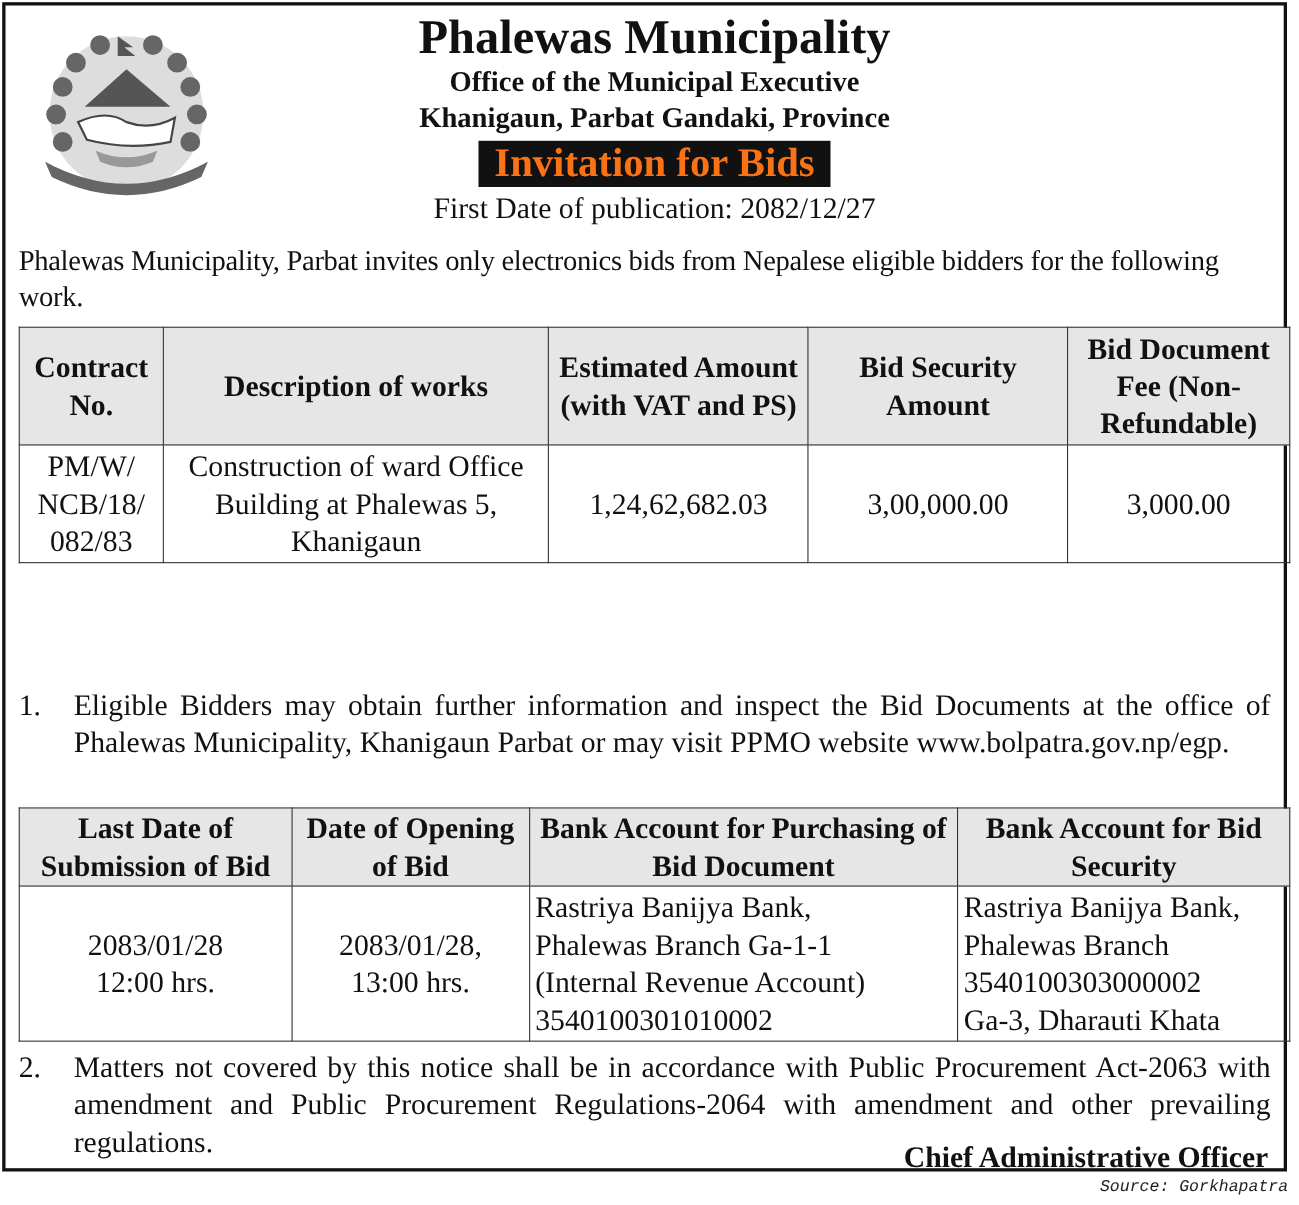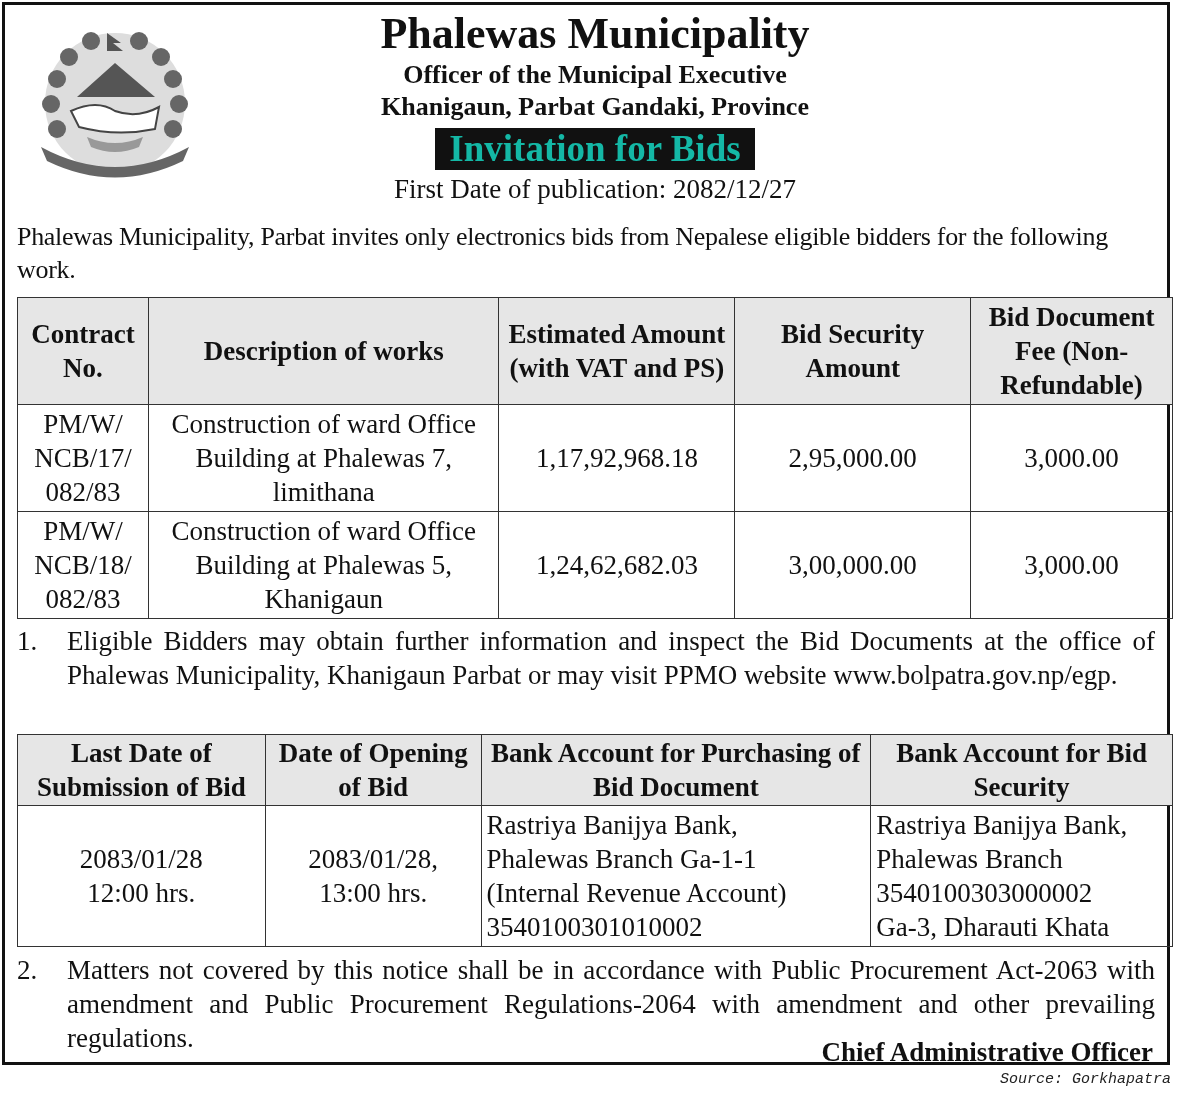--- a/index.html
+++ b/index.html
@@ -5,21 +5,21 @@
   html, body { margin: 0; padding: 0; background: #ffffff; }
   body { width: 1181px; height: 1095px; position: relative; overflow: hidden;
          font-family: "Liberation Serif", "DejaVu Serif", serif; color: #111; }
   .frame { position: absolute; left: 2px; top: 2px; width: 1168px; height: 1063px;
            border: 3px solid #111; box-sizing: border-box; background: #fff; }
   .emblem { position: absolute; left: 22px; top: 14px; width: 176px; height: 168px; }
   .header { position: absolute; left: 300px; width: 580px; top: 4px; text-align: center; }
   .title { font-weight: bold; font-size: 44px; line-height: 50px; margin: 0; }
   .sub { font-weight: bold; font-size: 26px; line-height: 32px; margin: 0; }
   .banner-wrap { text-align: center; margin-top: 5px; }
-  .banner { display: inline-block; background: #111; color: #14b8a6; font-weight: bold;
+  .banner { display: inline-block; background: #111; color: #f97316; font-weight: bold;
             font-size: 37px; line-height: 42px; padding: 0 14px; }
   .pubdate { font-weight: normal; font-size: 27px; line-height: 34px; margin-top: 2px; }
   .intro { position: absolute; left: 12px; right: 12px; top: 215px; font-size: 26px;
            line-height: 33px; letter-spacing: -0.3px; }
   table { border-collapse: collapse; position: absolute; left: 12px; width: 1156px; }
   td, th { border: 1.5px solid #333; text-align: center; vertical-align: middle;
            padding: 0 4px; font-size: 27px; line-height: 34px; }
   th { background: #e6e6e6; font-weight: bold; }
   .t1 { top: 292px; }
   .t1 th { height: 106px; }
@@ -63,21 +63,21 @@
         <polygon points="50,78 88,44 128,78" fill="#555"></polygon>
         <path d="M44,92 Q70,80 88,92 Q110,100 132,88 L128,110 Q90,118 52,108 Z" fill="#fff" stroke="#444" stroke-width="2"></path>
         <path d="M60,118 Q88,130 116,118 L112,128 Q88,138 64,128 Z" fill="#999"></path>
         <path d="M14,128 Q88,168 162,128 L156,142 Q88,175 20,142 Z" fill="#666"></path>
       </g>
     </svg>
   </div>
 
   <div class="header">
     <p class="title">Phalewas Municipality</p>
-    <p class="sub">Officer of the Municipal Executive</p>
+    <p class="sub">Office of the Municipal Executive</p>
     <p class="sub">Khanigaun, Parbat Gandaki, Province</p>
     <div class="banner-wrap">
       <span class="banner">Invitation for Bids</span>
     </div>
     <div class="pubdate">First Date of publication: 2082/12/27</div>
   </div>
 
   <div class="intro">Phalewas Municipality, Parbat invites only electronics bids from Nepalese eligible bidders for the following work.</div>
 
   <table class="t1">
@@ -88,27 +88,20 @@
         <col style="width:236px">
         <col style="width:202px">
     </colgroup>
     <tbody>
         <tr>
       <th>Contract No.</th>
       <th>Description of works</th>
       <th>Estimated Amount (with VAT and PS)</th>
       <th>Bid Security Amount</th>
       <th>Bid Document Fee (Non-Refundable)</th>
-    </tr>
-    <tr>
-      <td>PM/W/ NCB/17/ 082/83</td>
-      <td>Construction of ward Office Building at Phalewas 7, limithana</td>
-      <td>1,17,92,968.18</td>
-      <td>2,95,000.00</td>
-      <td>3,000.00</td>
     </tr>
     <tr>
       <td>PM/W/ NCB/18/ 082/83</td>
       <td>Construction of ward Office Building at Phalewas 5, Khanigaun</td>
       <td>1,24,62,682.03</td>
       <td>3,00,000.00</td>
       <td>3,000.00</td>
     </tr>
   </tbody>
     </table>

